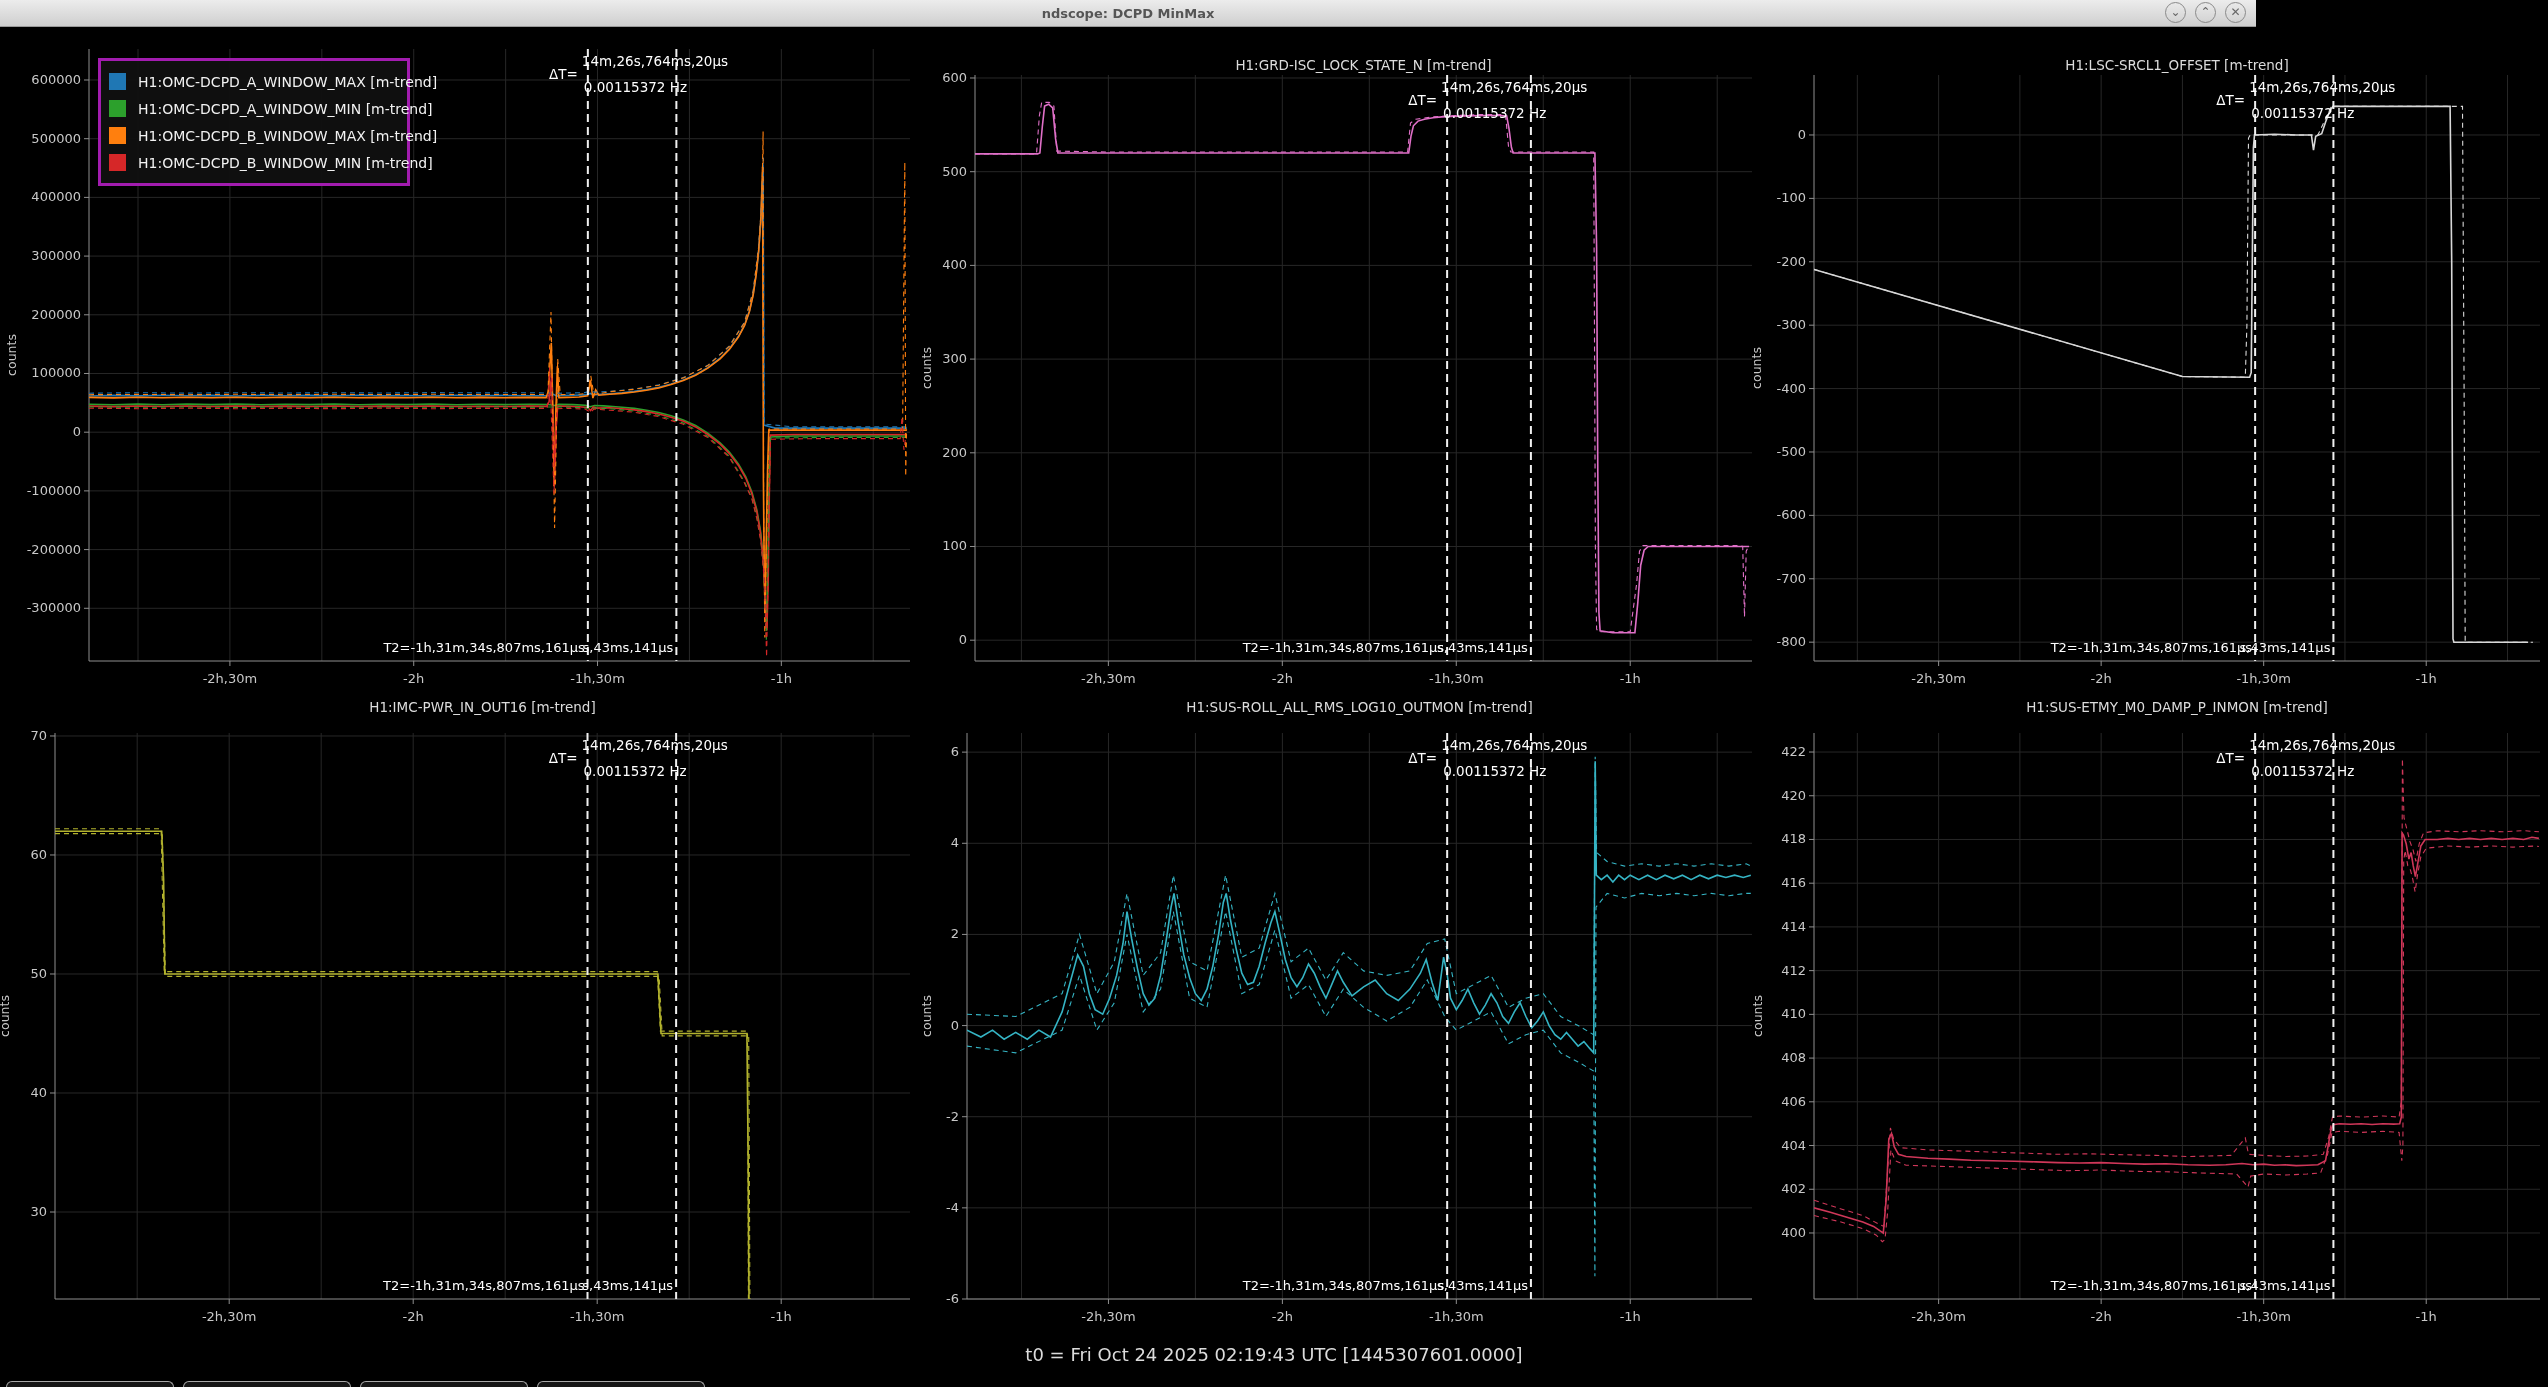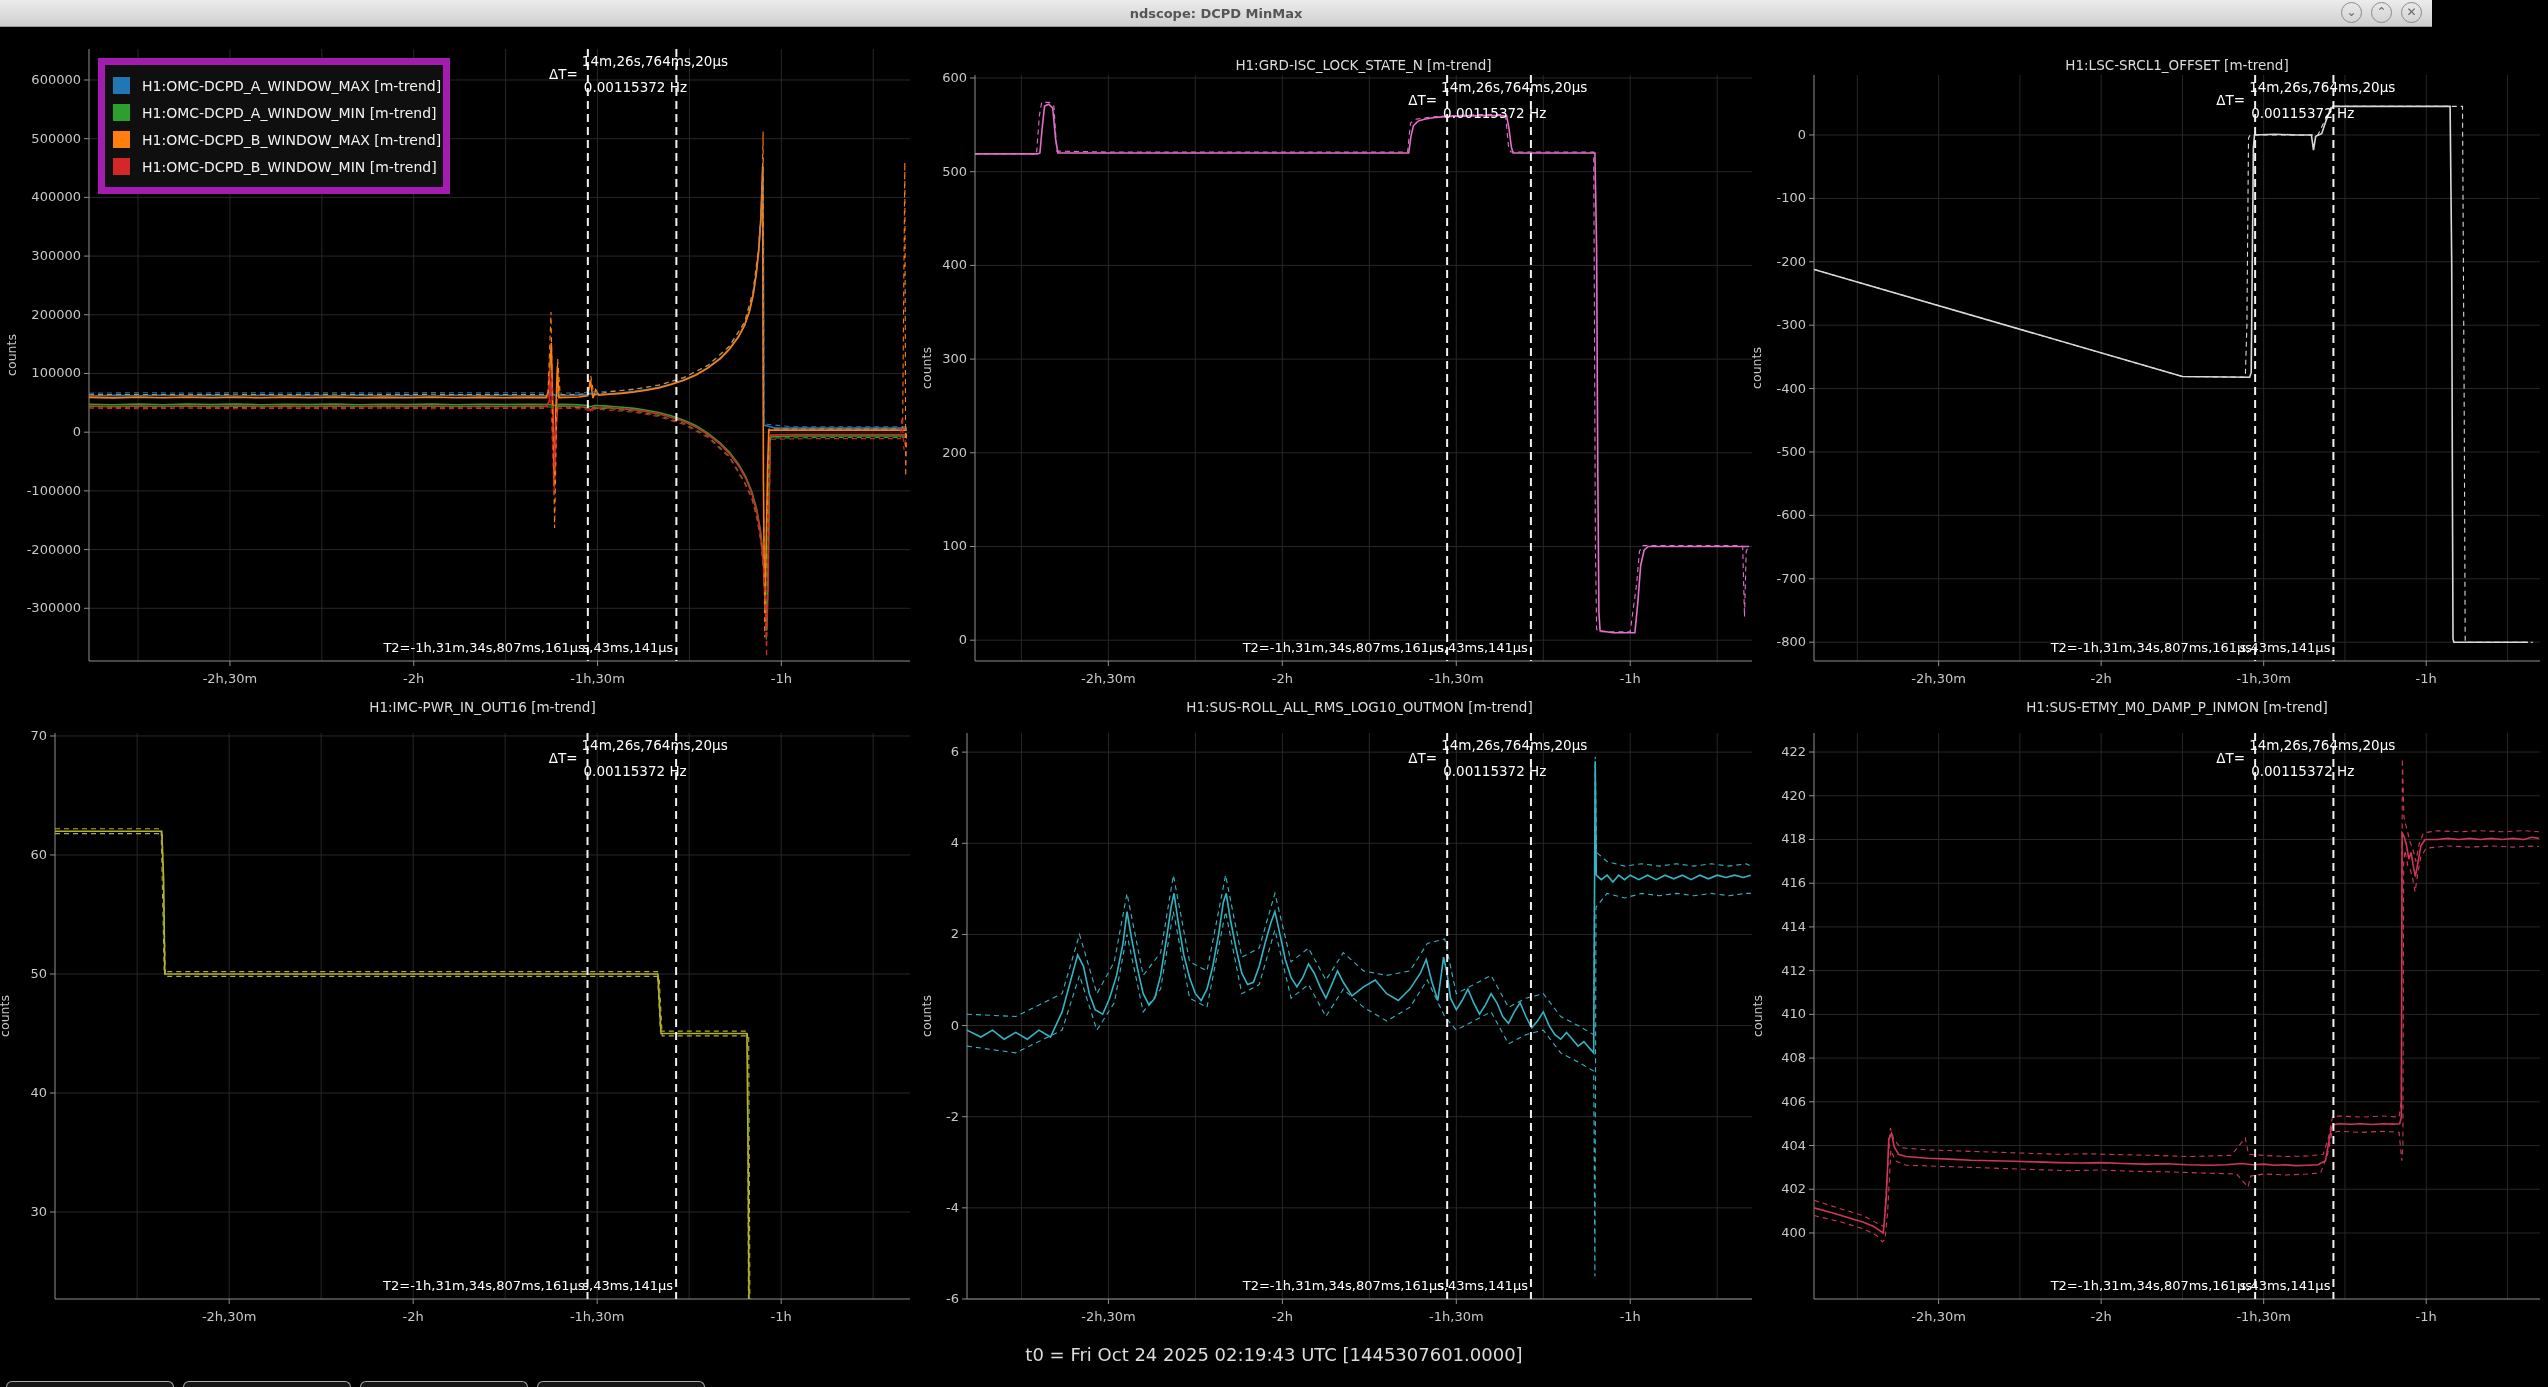--- a/index.html
+++ b/index.html
@@ -1,28 +1,28 @@
 <!DOCTYPE html>
 <html><head>
 <meta charset="utf-8">
 <style>
   html,body{margin:0;padding:0;background:#000;}
   body{width:2548px;height:1387px;position:relative;overflow:hidden;
        font-family:"DejaVu Sans",sans-serif;}
-  .titlebar{position:absolute;left:0;top:0;width:2432px;height:26px;
+  .titlebar{position:absolute;left:0;top:0;width:2256px;height:26px;
     background:linear-gradient(#ececec,#cfcfcf);border-bottom:1px solid #9a9a9a;
     display:flex;align-items:center;justify-content:center;}
   .titlebar-text{font-size:13px;font-weight:bold;color:#555;}
   .winbtns{position:absolute;right:10px;top:2px;display:flex;gap:9px;}
   .winbtn{width:21px;height:21px;border:1.5px solid #8a8a8a;border-radius:50%;
     color:#666;font-size:12px;line-height:19px;text-align:center;background:transparent;
     box-sizing:border-box;cursor:default;}
   #charts{position:absolute;left:0;top:0;}
-  .legend{position:absolute;left:98px;top:58px;width:352px;
-    background:rgba(16,16,16,0.94);border:7px solid #a21caf;padding:7px 10px 7px 8px;
+  .legend{position:absolute;left:98px;top:58px;width:312px;
+    background:rgba(16,16,16,0.94);border:3px solid #a21caf;padding:7px 10px 7px 8px;
     box-sizing:border-box;}
   .legend-row{display:flex;align-items:center;height:27px;}
   .swatch{width:17px;height:17px;display:inline-block;margin-right:12px;flex:none;}
   .legend-label{color:#f2f2f2;font-size:14px;white-space:nowrap;}
   .footer-t0{position:absolute;left:0;top:1344px;width:2548px;text-align:center;
     color:#dcdcdc;font-size:18px;}
   .taskbar{position:absolute;left:0;top:1379px;width:2548px;height:8px;}
   .taskbtn{position:absolute;top:2px;height:14px;width:168px;background:#161616;
     border:1px solid #a8a8a8;border-bottom:none;border-radius:6px 6px 0 0;box-sizing:border-box;}
 </style>

